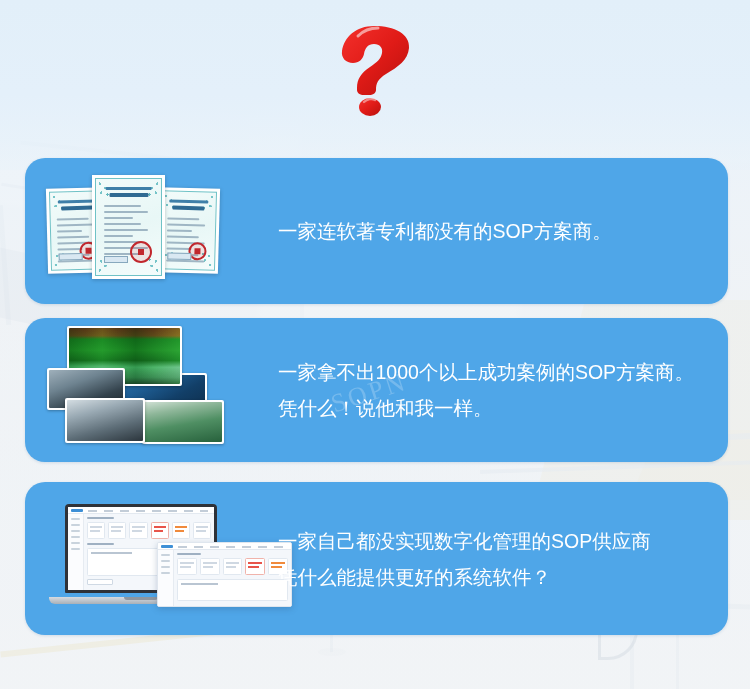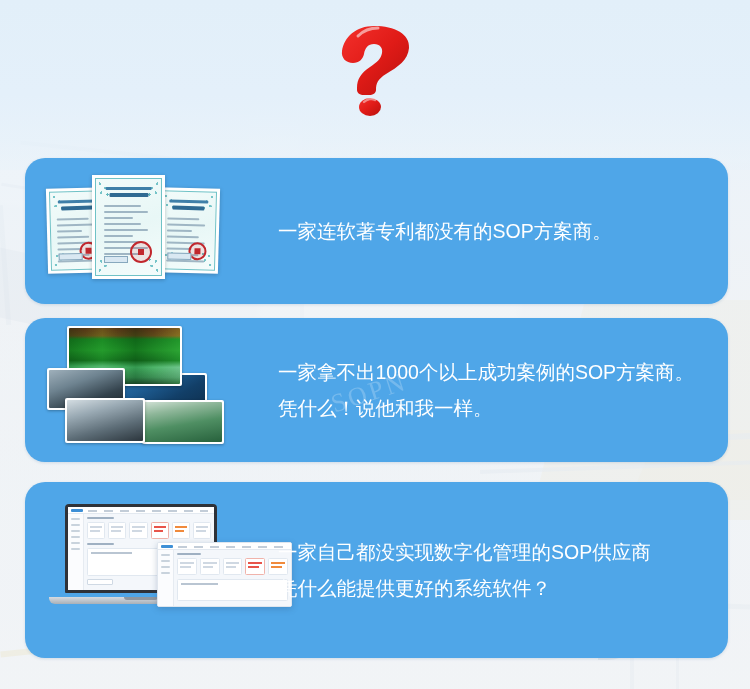--- a/index.html
+++ b/index.html
@@ -47,21 +47,21 @@
   
   .card {
     position:absolute; left:25px; width:703px;
     background:#4fa6e8;
     border-radius:20px;
     z-index:4;
     box-shadow:0 1px 3px rgba(60,110,160,0.18);
   }
   #card-1 { top:158px; height:146px; }
   #card-2 { top:318px; height:144px; }
-  #card-3 { top:482px; height:176px; }
+  #card-3 { top:482px; height:153px; }
 
   .card-text {
     position:absolute; left:253px; top:50%; transform:translateY(-50%);
     color:#ffffff; font-size:19.5px; line-height:36px; white-space:nowrap;
   }
   .card-line { display:block; }
 
   .card-media {
     position:absolute; left:22px; top:0; width:215px; height:100%;
   }

